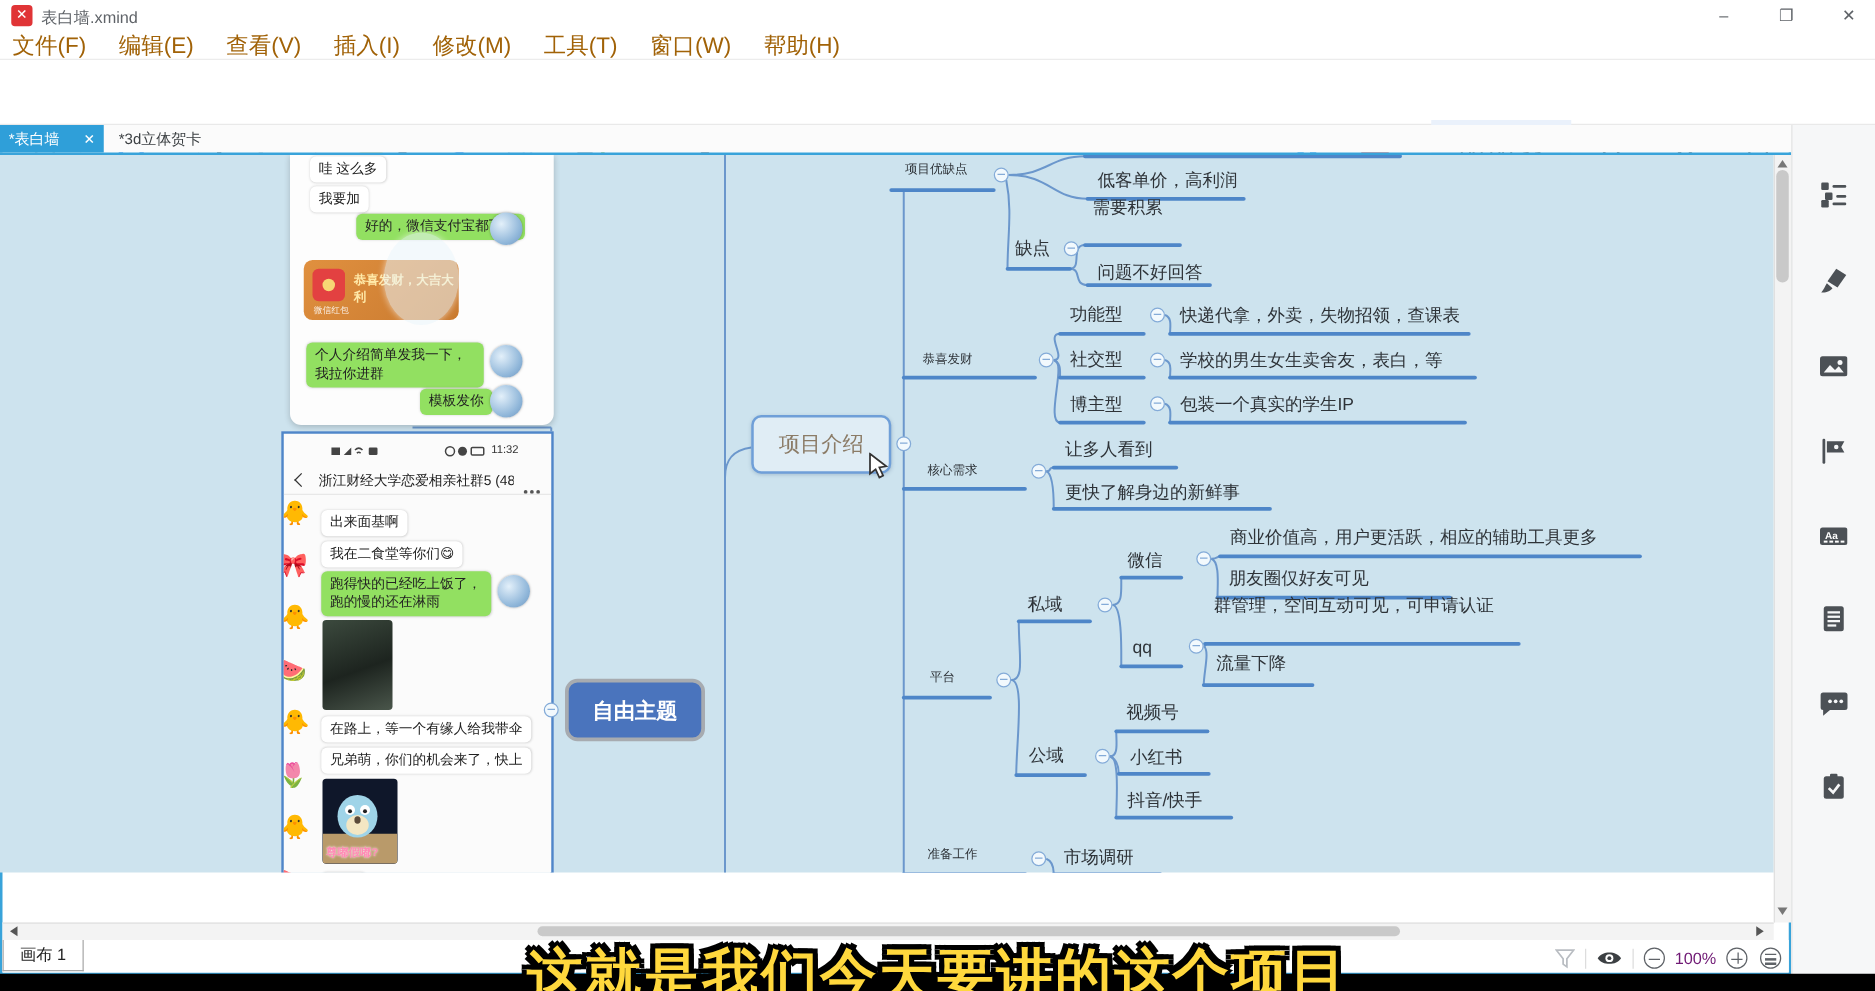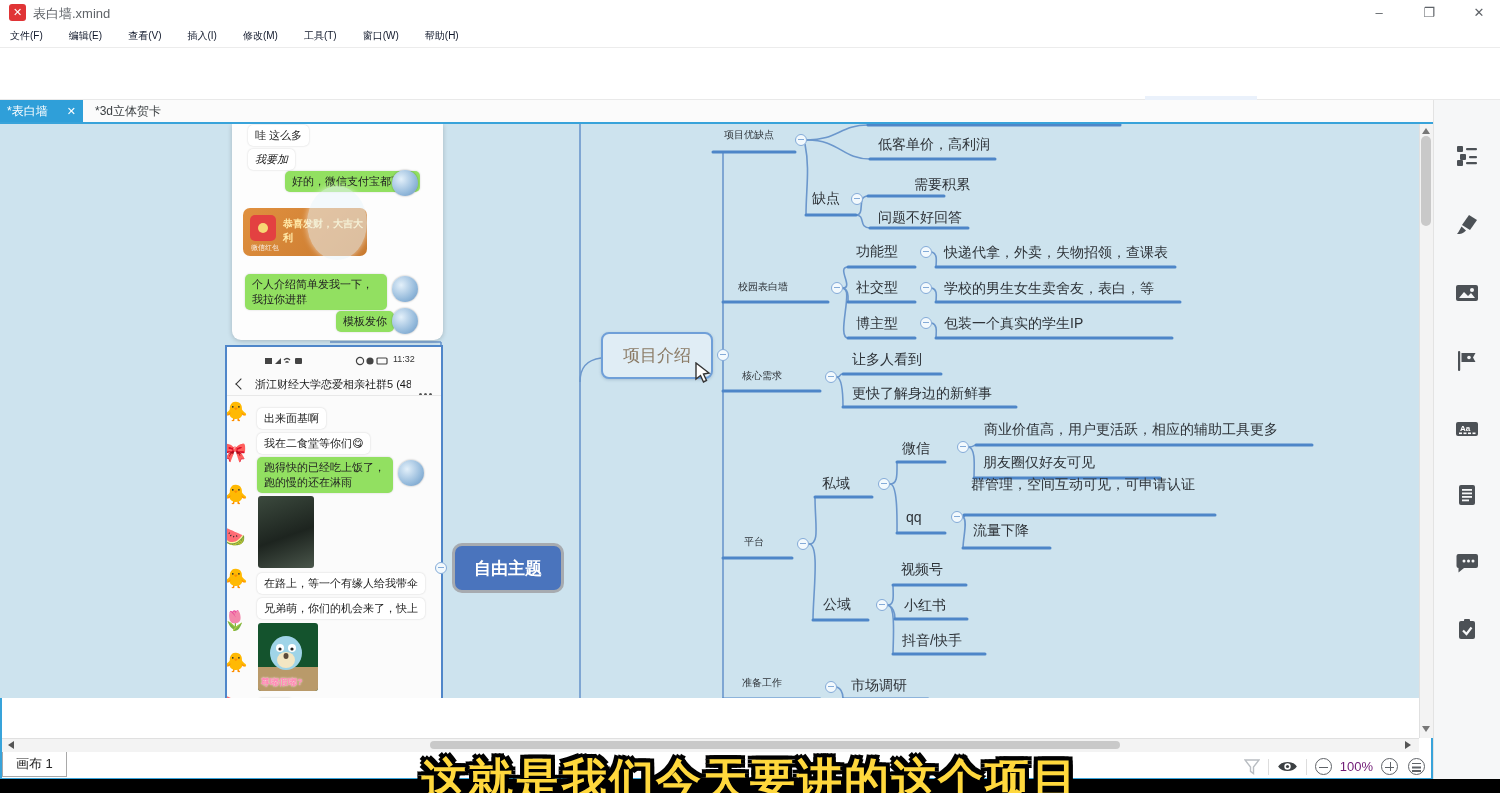--- a/index.html
+++ b/index.html
@@ -6,21 +6,21 @@
   html,body { width:1500px; height:793px; overflow:hidden; }
   body { font-family:"Liberation Sans","DejaVu Sans",sans-serif; background:#fff; }
   .app { position:relative; width:1500px; height:793px; overflow:hidden; background:#fff; }
 
   
   .titlebar { position:absolute; left:0; top:0; width:1500px; height:25px; background:#fff; }
   .applogo { position:absolute; left:9px; top:4px; width:17px; height:17px; background:#e03436; border-radius:3px; color:#fff; font-size:11px; font-weight:bold; text-align:center; line-height:17px; }
   .apptitle { position:absolute; left:33px; top:5px; font-size:13px; color:#5f6368; }
   .winctl { position:absolute; top:2px; width:34px; height:21px; text-align:center; font-size:13px; color:#5f6368; line-height:21px; }
   .menubar { position:absolute; left:0; top:25px; width:1500px; height:23px; display:flex; align-items:center; gap:26px; padding-left:10px; border-bottom:1px solid #ececec; background:#fff; }
-  .menubar span { font-size:10px; color:#0f172a; }
+  .menubar span { font-size:18px; color:#a16207; }
   .toolbar { position:absolute; left:0; top:48px; width:1500px; height:52px; background:#fff; border-bottom:1px solid #e9e9e9; }
   .tb { position:absolute; top:60px; }
   .tbsep { position:absolute; top:62px; width:1px; height:24px; background:#e0e0e0; }
   .caret { width:0; height:0; border-left:4px solid transparent; border-right:4px solid transparent; border-top:5px solid #5f6368; }
   .dots3 span { display:inline-block; width:4px; height:4px; border-radius:50%; background:#2e7ee6; margin-right:3px; }
 
   
   .rec-pause i { display:inline-block; width:5px; height:21px; background:#1e9bf0; border-radius:2px; margin-right:5px; }
   .rec-stop { position:absolute; left:1089px; top:63px; width:22px; height:22px; background:#ee4b40; border-radius:6px; }
   .rec-timer { position:absolute; left:1145px; top:48px; width:112px; height:52px; background:#eaf1fb; color:#3c4043; font-size:17px; display:flex; align-items:center; justify-content:center; }
@@ -50,21 +50,21 @@
   .bub.wrap { white-space:normal; }
   .avatar { position:absolute; width:26px; height:26px; border-radius:50%; background:radial-gradient(circle at 35% 35%, #e3f0fa, #8fb6d9 65%, #6e94bd); box-shadow:0 0 2px rgba(0,0,0,.35); }
   .redcard { position:absolute; left:11px; top:84px; width:124px; height:48px; border-radius:7px; background:linear-gradient(135deg,#e0903f,#c97a2f); overflow:hidden; }
   .rp-ico { position:absolute; left:7px; top:7px; width:26px; height:26px; background:#e34141; border-radius:5px; }
   .rp-ico::after { content:""; position:absolute; left:8px; top:8px; width:10px; height:10px; border-radius:50%; background:#f7d774; }
   .rp-title { position:absolute; left:40px; top:9px; font-size:10px; font-weight:bold; color:#ffe9a8; }
   .rp-sub { position:absolute; left:8px; bottom:3px; font-size:7px; color:rgba(255,255,255,.85); }
   .ghost { position:absolute; left:75px; top:62px; width:60px; height:74px; border-radius:50%; background:rgba(235,245,252,.55); box-shadow:0 0 6px rgba(255,255,255,.6); }
   .stk { position:absolute; font-size:19px; line-height:1; }
   .chatimg { position:absolute; background:linear-gradient(160deg,#3c4a3e,#1d241f 55%,#4a564b); border-radius:3px; }
-  .meme { position:absolute; left:31px; top:276px; width:60px; height:68px; background:#14532d; border-radius:3px; overflow:hidden; }
+  .meme { position:absolute; left:31px; top:276px; width:60px; height:68px; background:#0f172a; border-radius:3px; overflow:hidden; }
   .meme-cap { position:absolute; left:3px; bottom:2px; font-size:9px; font-weight:bold; color:#ff8ab5; text-shadow:0 0 2px #fff; }
   .navline { position:absolute; left:0; top:48px; width:100%; height:1px; background:#e8e8e8; }
   .backchev { position:absolute; left:10px; top:33px; width:8px; height:8px; border-left:1.5px solid #333; border-bottom:1.5px solid #333; transform:rotate(45deg); }
   .mdots span { display:inline-block; width:3px; height:3px; border-radius:50%; background:#555; margin-left:2px; }
 
   
   .vscroll { position:absolute; left:1419px; top:124px; width:14px; height:614px; background:#f3f3f3; border-left:1px solid #e0e0e0; }
   .hscroll { position:absolute; left:2px; top:738px; width:1417px; height:14px; background:#f3f3f3; border-top:1px solid #e0e0e0; }
   .thumbv { position:absolute; left:1421px; top:136px; width:10px; height:90px; background:#c9c9c9; border-radius:5px; }
   .thumbh { position:absolute; left:430px; top:741px; width:690px; height:8px; background:#c9c9c9; border-radius:4px; }
@@ -284,21 +284,21 @@
         <line x1="895" y1="495" x2="967" y2="495"></line>
         <line x1="893" y1="530" x2="985" y2="530"></line>
         <line x1="723" y1="575" x2="820" y2="575"></line>
         <line x1="843" y1="575" x2="928" y2="575"></line>
         <line x1="723" y1="611" x2="805" y2="611"></line>
       </g>
     </svg>
 
     <div class="shot1">
       <div class="bub" style="left:16px;top:1px;">哇 这么多</div>
-      <div class="bub" style="left:16px;top:25px;font-style:italic;">我要加</div>
+      <div class="bub" style="left:16px;top:25px;">我要加</div>
       <div class="bub green" style="left:53px;top:47px;">好的，微信支付宝都可以</div>
       <div class="avatar" style="left:160px;top:46px;"></div>
       <div class="redcard">
         <div class="rp-ico"></div>
         <div class="rp-title">恭喜发财，大吉大利</div>
         <div class="rp-sub">微信红包</div>
       </div>
       <div class="ghost"></div>
       <div class="bub green wrap" style="left:13px;top:150px;width:142px;">个人介绍简单发我一下，我拉你进群</div>
       <div class="avatar" style="left:160px;top:152px;"></div>
@@ -357,24 +357,24 @@
       <div class="bub" style="left:30px;top:351px;">我来</div>
       <div class="bub" style="left:30px;top:374px;">爱情就在眼前</div>
     </div>
 
     <div class="rootnode">项目介绍</div>
     <div class="freenode">自由主题</div>
 
     <div class="tnode lg" style="left:724px;top:4px;">项目优缺点</div>
     <div class="tnode" style="left:878px;top:12px;">低客单价，高利润</div>
     <div class="tnode" style="left:812px;top:66px;">缺点</div>
-    <div class="tnode" style="left:874px;top:52px;margin-left:40px;">需要积累</div>
+    <div class="tnode" style="left:874px;top:33px;">需要积累</div>
     <div class="tnode" style="left:878px;top:85px;">问题不好回答</div>
 
-    <div class="tnode lg" style="left:738px;top:156px;">校园表白墙</div>
+    <div class="tnode lg" style="left:738px;top:156px;">恭喜发财</div>
     <div class="tnode" style="left:856px;top:119px;">功能型</div>
     <div class="tnode" style="left:944px;top:120px;">快递代拿，外卖，失物招领，查课表</div>
     <div class="tnode" style="left:856px;top:155px;">社交型</div>
     <div class="tnode" style="left:944px;top:156px;">学校的男生女生卖舍友，表白，等</div>
     <div class="tnode" style="left:856px;top:191px;">博主型</div>
     <div class="tnode" style="left:944px;top:191px;">包装一个真实的学生IP</div>
 
     <div class="tnode lg" style="left:742px;top:245px;">核心需求</div>
     <div class="tnode" style="left:852px;top:227px;">让多人看到</div>
     <div class="tnode" style="left:852px;top:261px;">更快了解身边的新鲜事</div>

